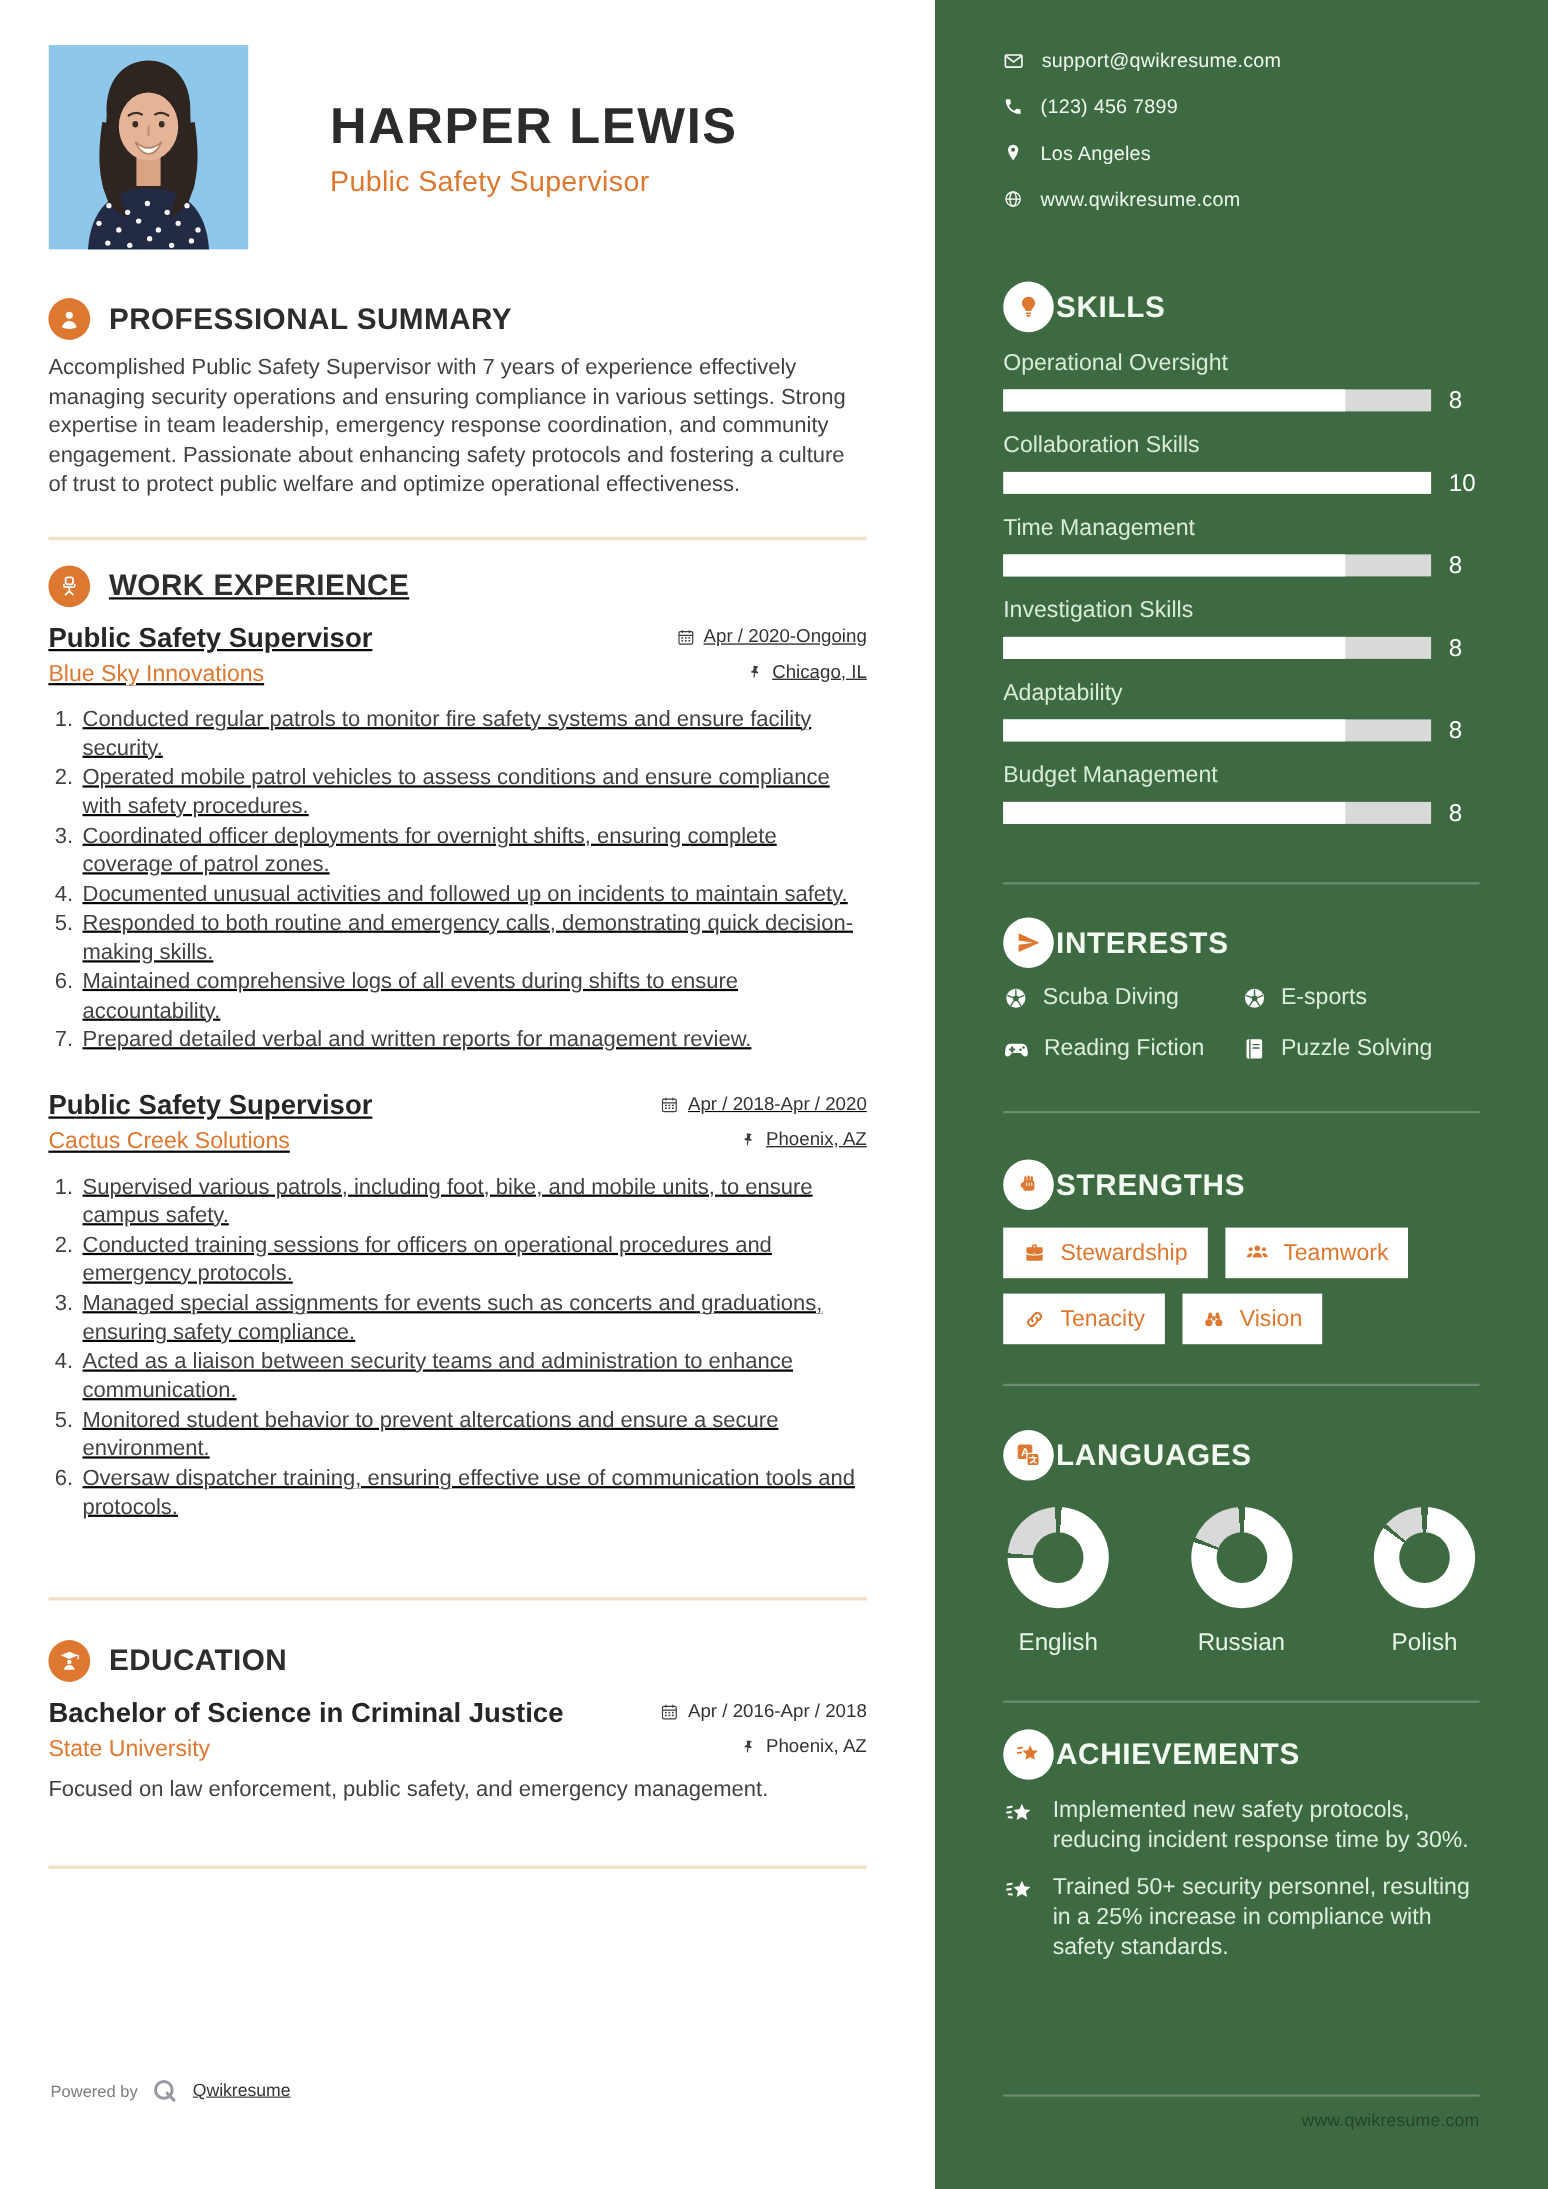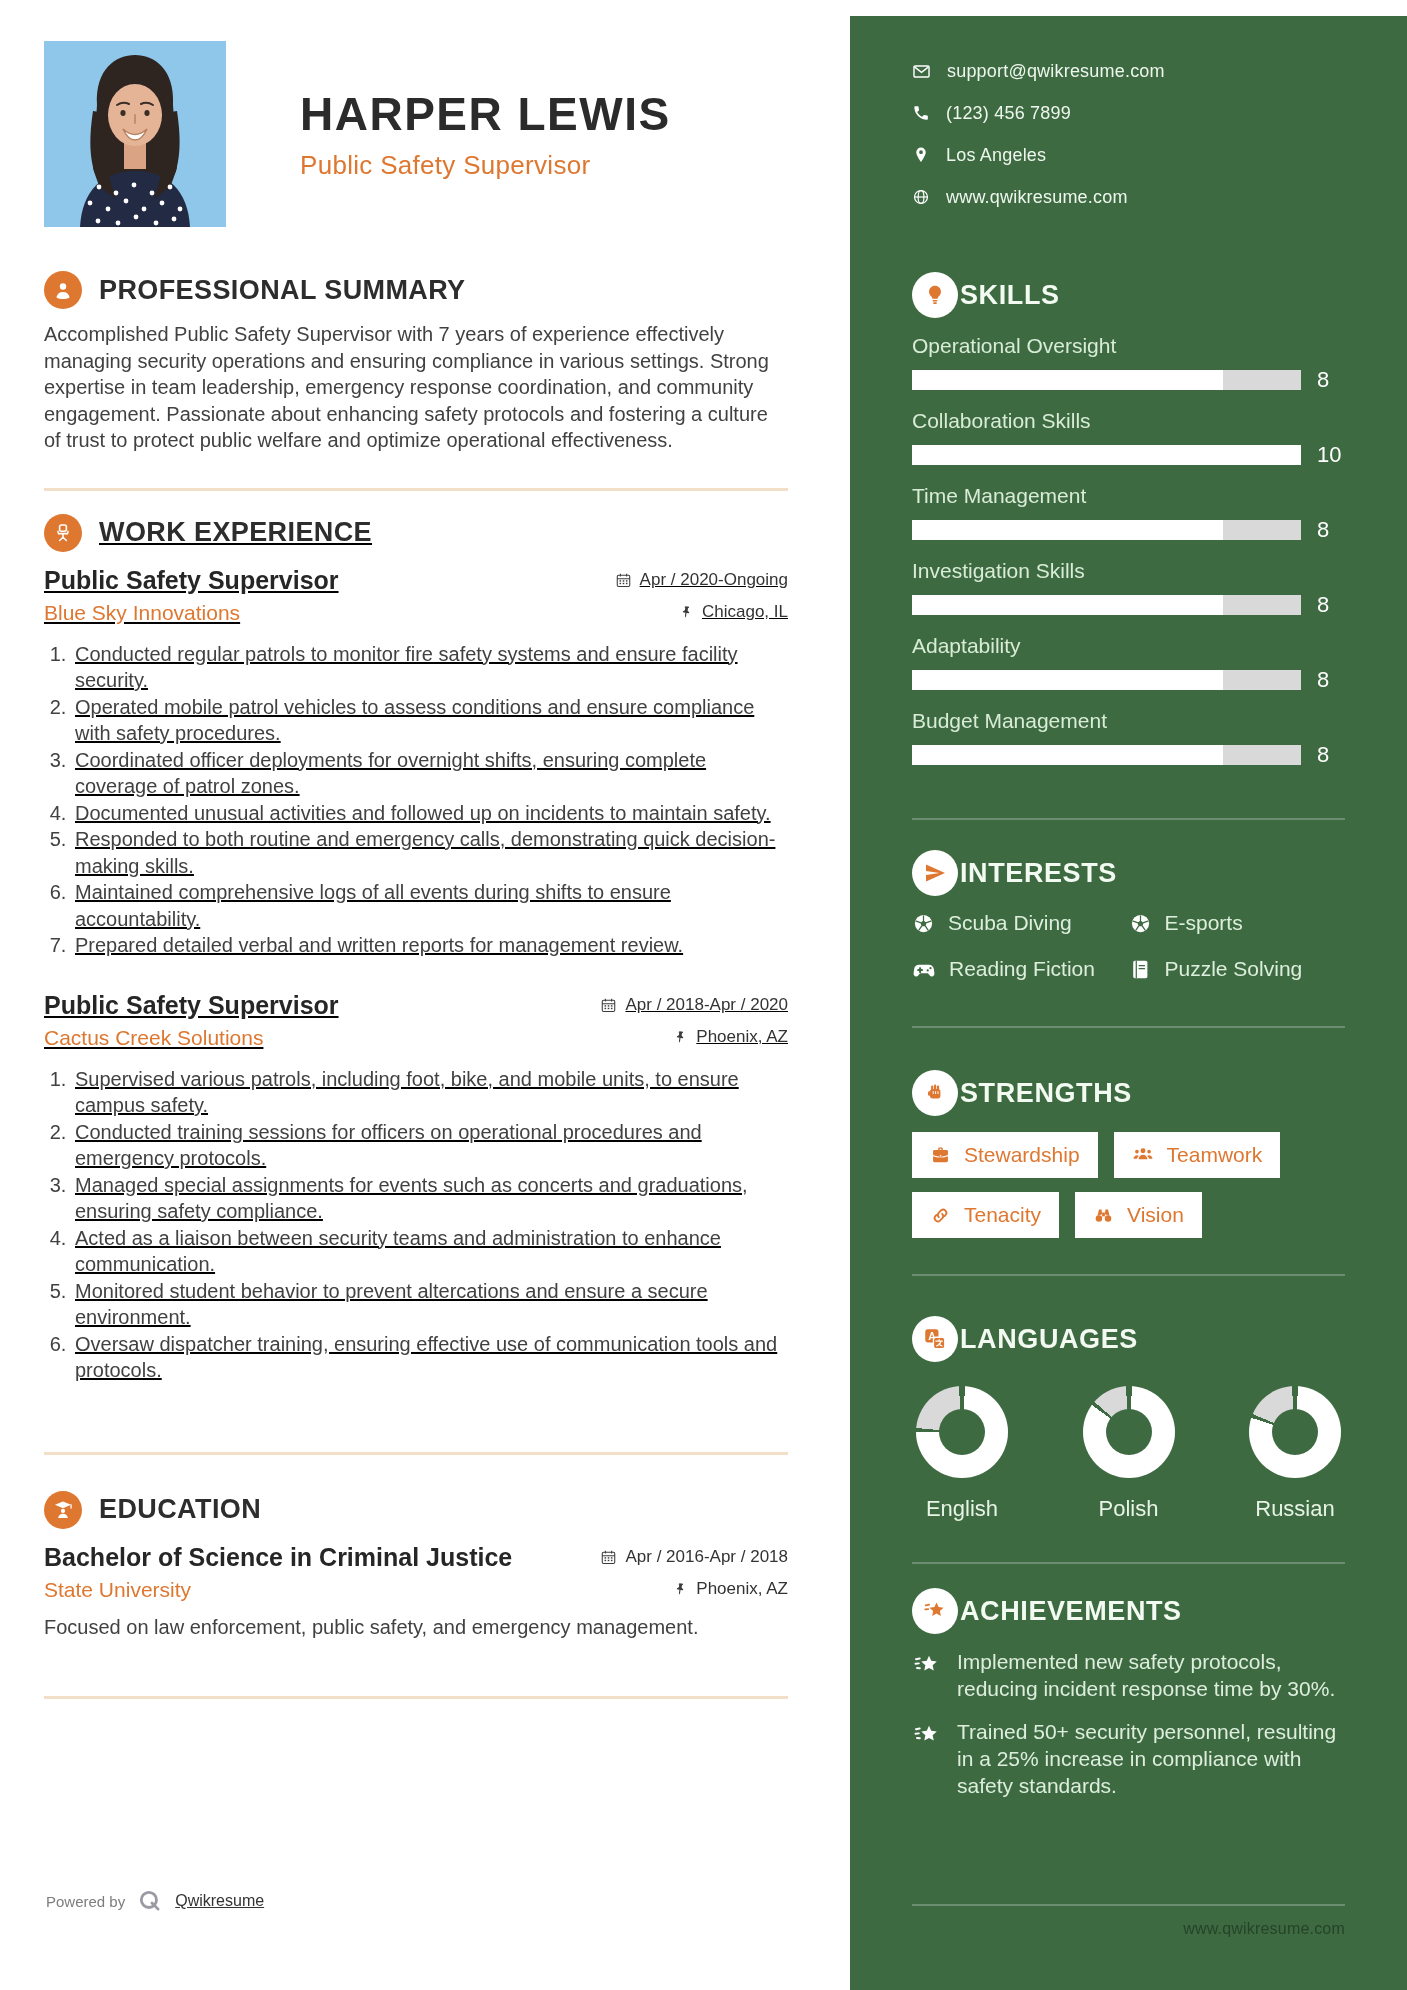--- a/index.html
+++ b/index.html
@@ -43,21 +43,21 @@
   .company{font-size:21px;color:var(--orange);}
   .bullets{margin-top:16px;padding-left:28px;font-size:20px;line-height:26.5px;color:var(--body);}
   .bullets li{padding-left:3px;}
   .edu-desc{margin-top:12px;font-size:20px;line-height:26.5px;color:var(--body);}
 
   .main-footer{position:absolute;left:46px;bottom:76px;display:flex;align-items:center;gap:12px;}
   .powered{font-size:15px;color:#7d7d7d;}
   .brand{font-size:16px;color:#333;text-decoration:underline;}
 
   
-  .sidebar{flex:1;background:var(--green);color:#fff;position:relative;padding:0 62px;margin-top:16px;}
+  .sidebar{flex:1;background:var(--green);color:#fff;position:relative;padding:0 62px;}
   .contact{margin-top:44px;display:flex;flex-direction:column;gap:20px;}
   .contact-row{display:flex;align-items:center;gap:16px;height:22px;}
   .contact-row .txt{font-size:18px;color:#eef7ee;letter-spacing:.2px;}
 
   .s-sec-head{display:flex;align-items:center;gap:2px;}
   .s-badge{width:46px;height:46px;border-radius:50%;background:#fff;flex:none;display:flex;align-items:center;justify-content:center;}
   .s-title{font-size:27px;font-weight:700;color:var(--green-head);letter-spacing:.6px;}
 
   .skills-sec{margin-top:64px;}
   .skill{margin-top:16px;}
@@ -561,26 +561,26 @@
             </svg>
         </span>
         <span class="s-title">LANGUAGES</span>
       </div>
       <div class="donut-row">
         <div class="lang">
           <div class="donut" style="background: conic-gradient(rgb(62, 106, 66) 0deg, rgb(62, 106, 66) 4deg, rgb(255, 255, 255) 4deg, rgb(255, 255, 255) 270deg, rgb(62, 106, 66) 270deg, rgb(62, 106, 66) 275deg, rgb(217, 217, 217) 275deg, rgb(217, 217, 217) 356deg, rgb(62, 106, 66) 356deg, rgb(62, 106, 66) 360deg);"></div>
           <div class="lang-label">English</div>
         </div>
         <div class="lang">
+          <div class="donut" style="background: conic-gradient(rgb(62, 106, 66) 0deg, rgb(62, 106, 66) 4deg, rgb(255, 255, 255) 4deg, rgb(255, 255, 255) 288deg, rgb(62, 106, 66) 288deg, rgb(62, 106, 66) 293deg, rgb(217, 217, 217) 293deg, rgb(217, 217, 217) 356deg, rgb(62, 106, 66) 356deg, rgb(62, 106, 66) 360deg);"></div>
+          <div class="lang-label">Russian</div>
+        </div>
+        <div class="lang">
           <div class="donut" style="background: conic-gradient(rgb(62, 106, 66) 0deg, rgb(62, 106, 66) 4deg, rgb(255, 255, 255) 4deg, rgb(255, 255, 255) 306deg, rgb(62, 106, 66) 306deg, rgb(62, 106, 66) 311deg, rgb(217, 217, 217) 311deg, rgb(217, 217, 217) 356deg, rgb(62, 106, 66) 356deg, rgb(62, 106, 66) 360deg);"></div>
           <div class="lang-label">Polish</div>
-        </div>
-        <div class="lang">
-          <div class="donut" style="background: conic-gradient(rgb(62, 106, 66) 0deg, rgb(62, 106, 66) 4deg, rgb(255, 255, 255) 4deg, rgb(255, 255, 255) 288deg, rgb(62, 106, 66) 288deg, rgb(62, 106, 66) 293deg, rgb(217, 217, 217) 293deg, rgb(217, 217, 217) 356deg, rgb(62, 106, 66) 356deg, rgb(62, 106, 66) 360deg);"></div>
-          <div class="lang-label">Russian</div>
         </div>
       </div>
     </div>
 
     <div class="s-divider after-langs"></div>
 
     <div class="ach-sec">
       <div class="s-sec-head">
         <span class="s-badge">
           <svg width="26" height="26" viewBox="0 0 24 24">

